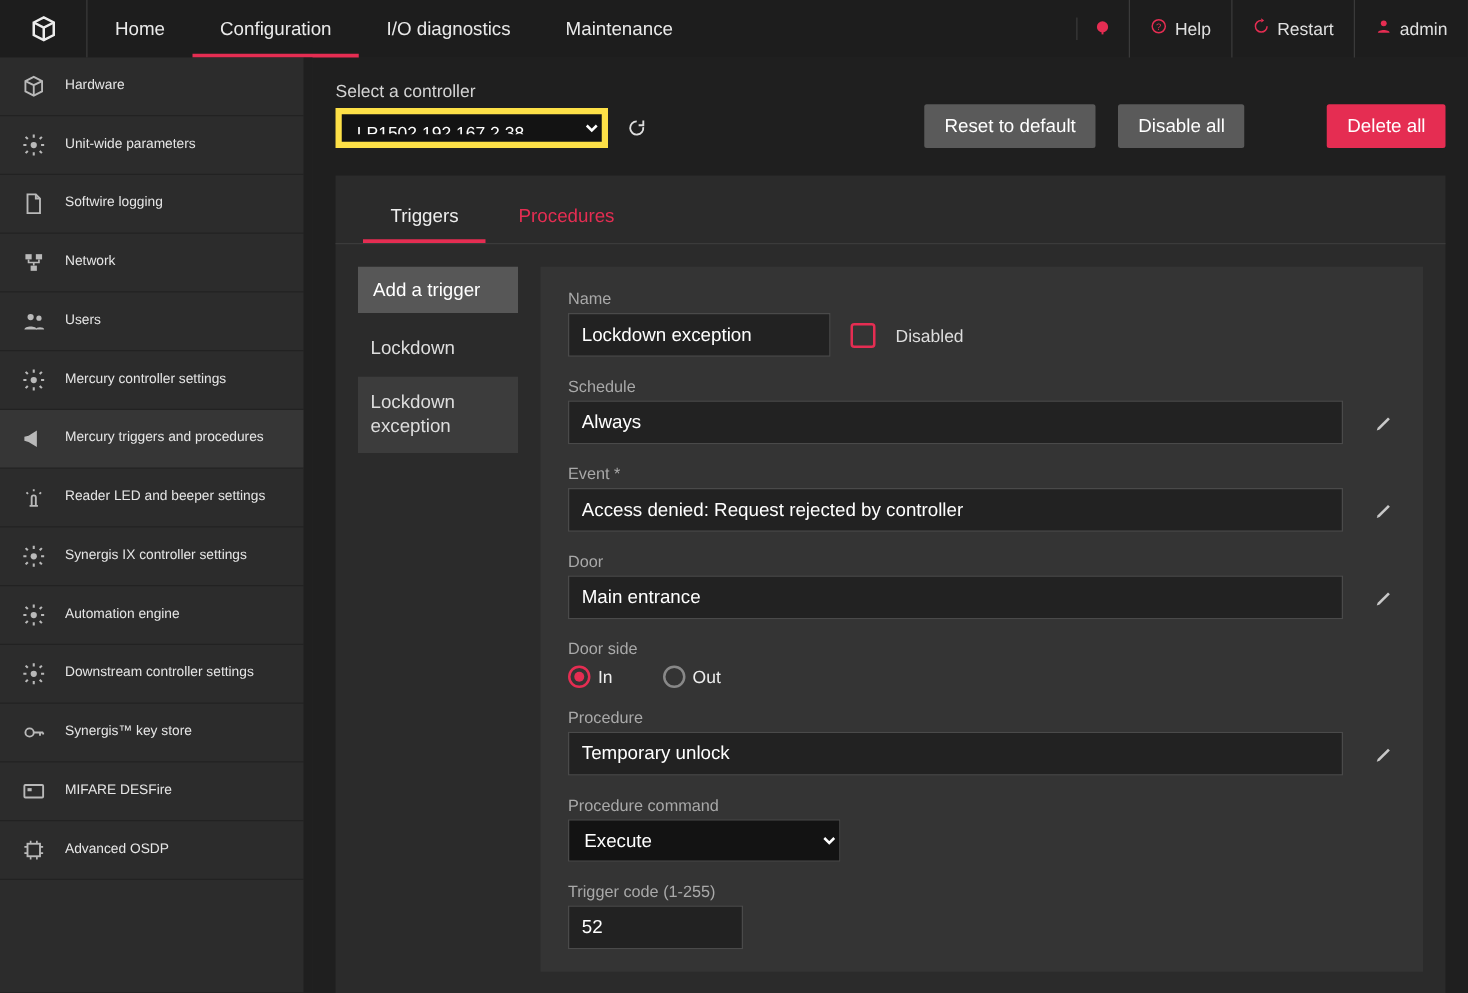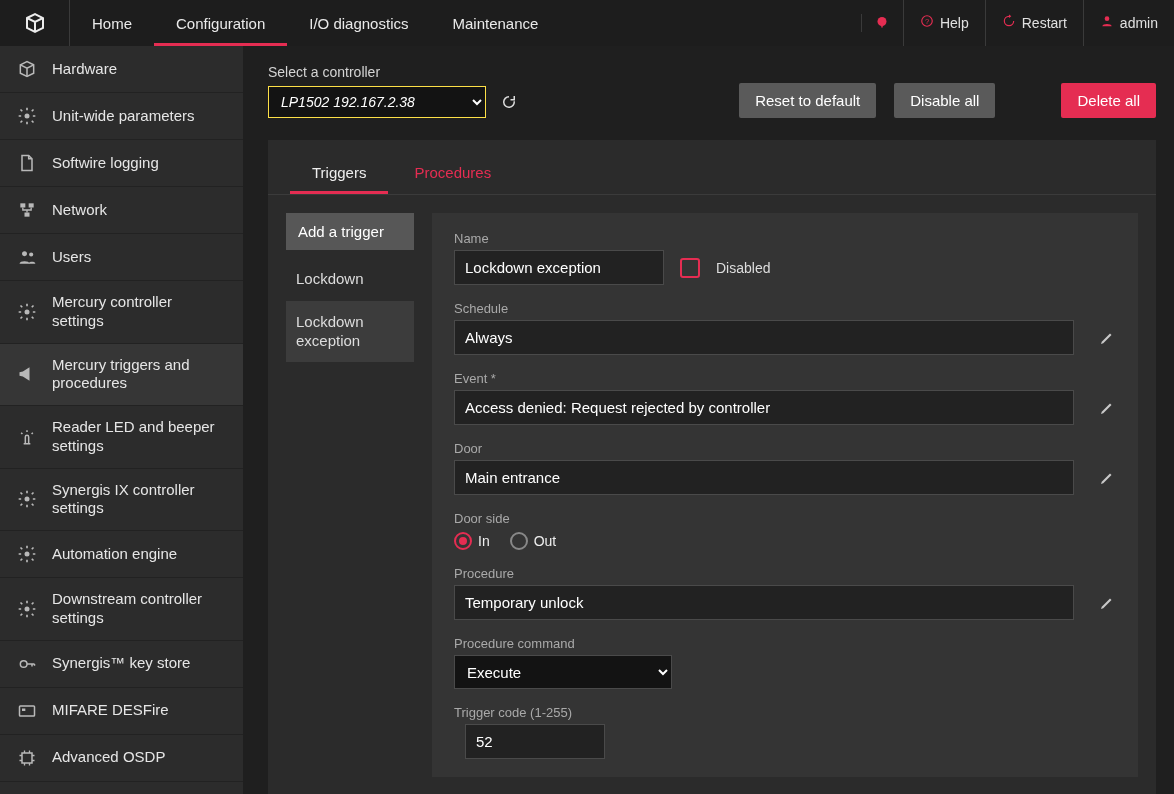--- a/index.html
+++ b/index.html
@@ -54,21 +54,21 @@
       width: 243px;
       background: #2c2c2c;
       overflow-y: auto;
     }
     .side-item {
       display: flex; align-items: center; gap: 14px;
       padding: 12px 16px;
       color: #e6e6e6;
       border-bottom: 1px solid #222;
       cursor: pointer;
-      font-size: 15px;
+      font-size: 11px;
       line-height: 1.25;
     }
     .side-item.active { background: #363636; }
     .side-icon {
       width: 22px; height: 22px; flex: none;
       display: flex; align-items:center; justify-content:center;
       color: #b9b9b9;
     }
     .side-icon svg { width: 20px; height: 20px; fill: currentColor; }
     .sidebar-scroll { width: 7px; background:#1f1f1f;}
@@ -81,22 +81,22 @@
     }
     .ctrl-row {
       display: flex; align-items: flex-end; justify-content: space-between;
       padding-bottom: 22px;
     }
     .ctrl-left { }
     .ctrl-label { color: #d4d4d4; font-size: 14px; margin-bottom: 6px; }
     .ctrl-select-row { display:flex; align-items:center; gap:10px; }
     select.ctrl-select {
       background: #131313; color: #fff;
-      border: 1px solid #fde047; padding: 6px 8px;
-      width: 218px; height: 32px; font-size:14px;font-style:italic;
+      border: 5px solid #fde047; padding: 6px 8px;
+      width: 218px; height: 32px; font-size:14px;
     }
     .refresh-btn {
       width: 26px; height: 26px; background: transparent; border:none;
       color:#dcdcdc; cursor:pointer; display:flex; align-items:center; justify-content:center;
     }
     .ctrl-buttons { display:flex; gap:18px; }
     .btn {
       border: none; padding: 9px 16px; font-size:15px; cursor:pointer;
       color:#fff; border-radius:2px;
     }
@@ -138,30 +138,30 @@
       flex:1; background:#343434; padding:18px 22px;
     }
     .f-label { color:#a9a9a9; font-size:13px; margin-bottom:4px; margin-top:16px; }
     .f-label:first-child { margin-top:0; }
     .f-row { display:flex; align-items:center; gap:16px; }
     .f-input {
       background:#222; color:#fff; border:1px solid #4a4a4a;
       padding:8px 10px; font-size:15px; width:100%;
     }
     .f-small { width:210px; }
-    .f-tiny  { width:140px;margin-left:11px; }
+    .f-tiny  { width:140px; }
     .f-field-with-icon { display:flex; align-items:center; gap:24px; }
     .f-field-with-icon .f-input { flex:1; }
     .edit-icon { width:18px; height:18px; color:#c9c9c9; cursor:pointer; }
     .chk {
       width:20px; height:20px; border:2px solid #e52d52; border-radius:3px;
       display:inline-block; cursor:pointer; background:transparent;
     }
     .chk-label { color:#ddd; cursor:pointer; }
-    .radio-row { display:flex; gap:20px; align-items:center; margin-top:6px;}
+    .radio-row { display:flex; gap:40px; align-items:center; margin-top:6px;}
     .radio {
       width:18px; height:18px; border:2px solid #e52d52; border-radius:50%;
       display:inline-flex; align-items:center; justify-content:center; cursor:pointer;
     }
     .radio.checked::after {
       content:""; width:8px; height:8px; background:#e52d52; border-radius:50%;
     }
     .radio.unchecked { border-color:#888; }
     .radio-lbl { margin-left:6px; color:#eee; cursor:pointer; }
     select.f-select {

